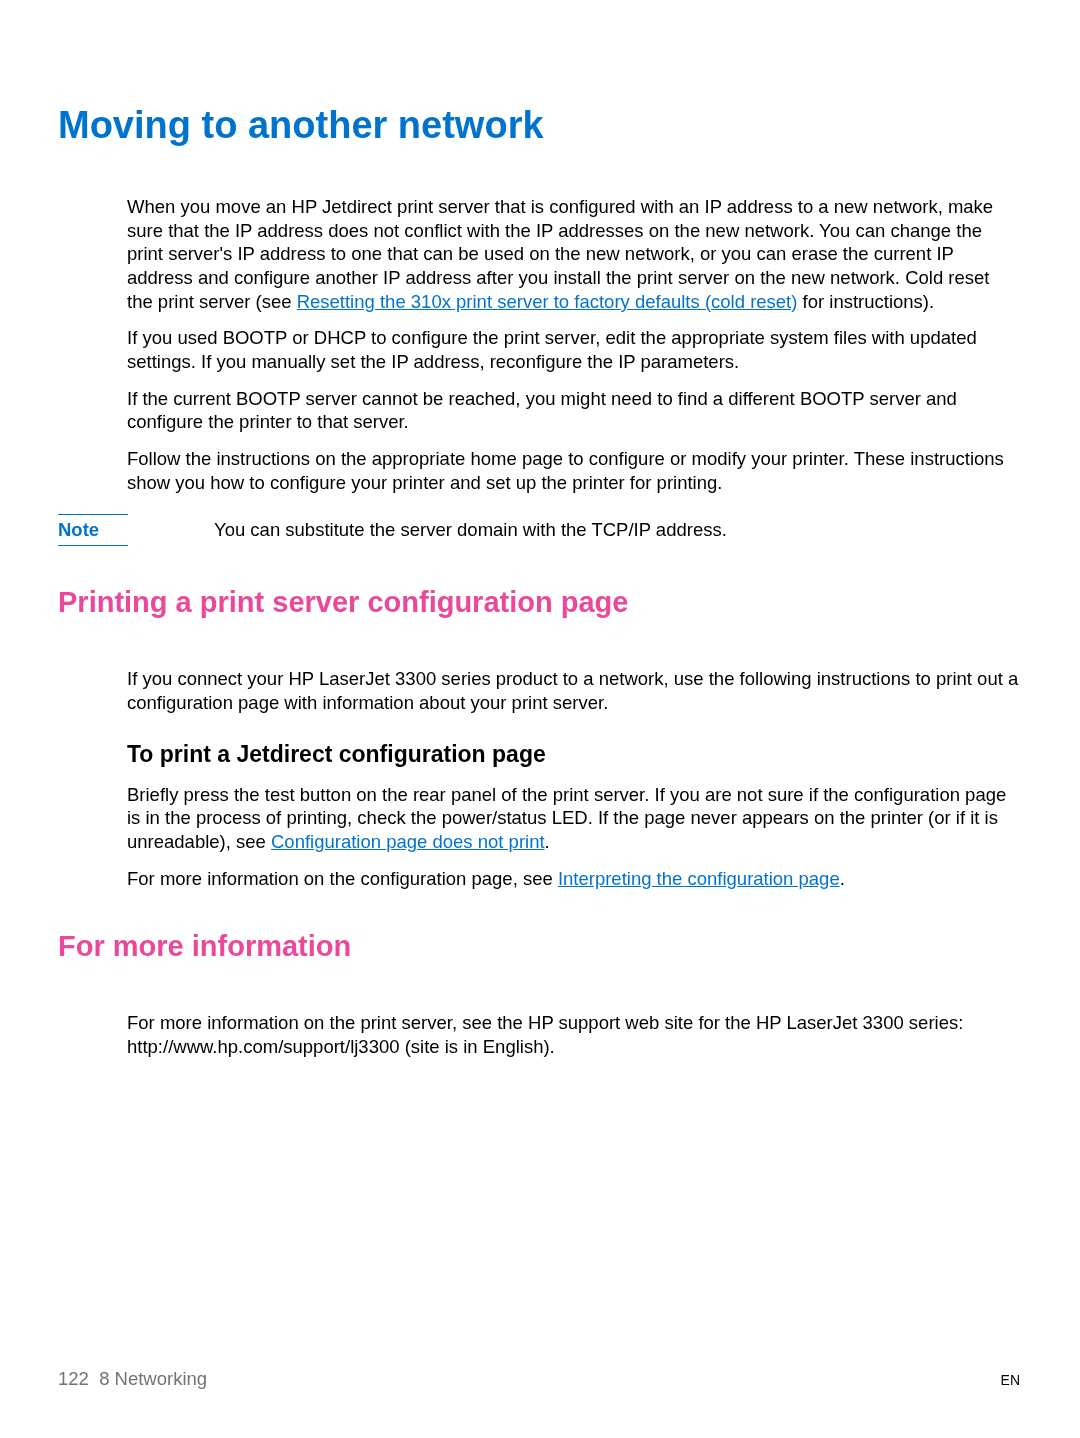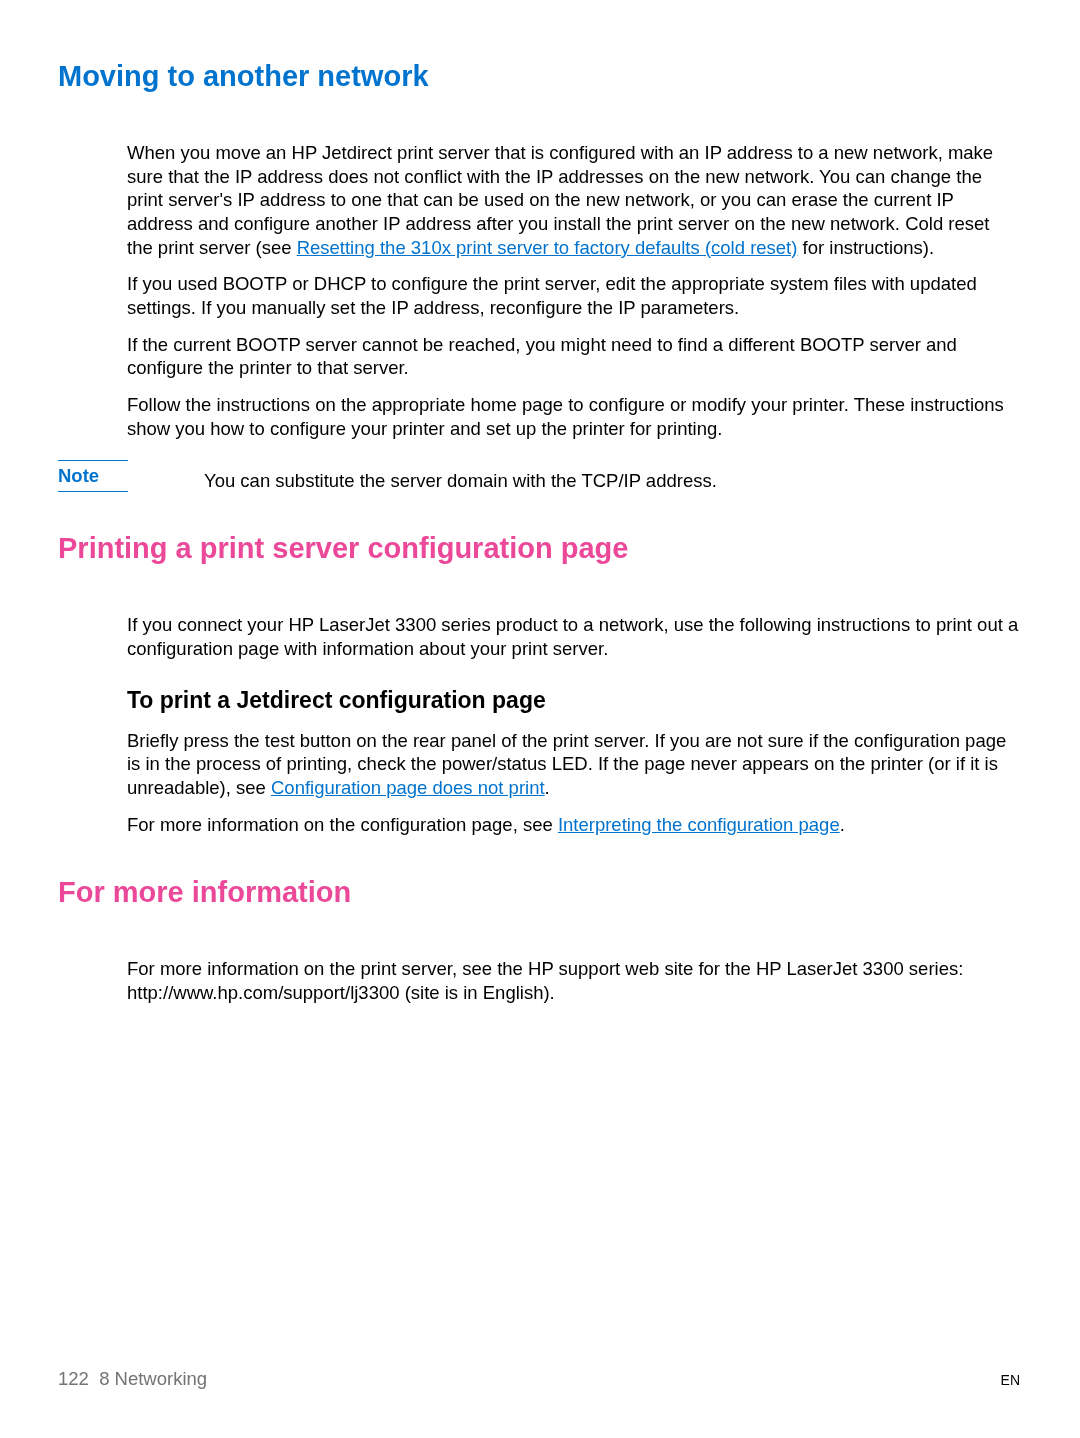--- a/index.html
+++ b/index.html
@@ -13,42 +13,44 @@
       background: #ffffff;
       font-family: Arial, Helvetica, sans-serif;
       position: relative;
       padding: 60px 60px 50px 58px;
     }
     .content {
       width: 100%;
     }
     h1 {
       color: #0073cf;
-      font-size: 29px;
+      font-size: 38px;
       font-weight: bold;
       margin-bottom: 48px;
+      margin-top: 44px;
     }
     .body-text {
       margin-left: 69px;
     }
     p {
       color: #000000;
       font-size: 18.5px;
       line-height: 1.28;
       margin-bottom: 13px;
     }
     .link {
       color: #0073cf;
       text-decoration: underline;
     }
     .note-row {
       display: flex;
-      align-items: flex-end;
+      align-items: flex-start;
       margin-top: 20px;
       margin-bottom: 34px;
+      gap: 10px;
     }
     .note-label-col {
       width: 146px;
       flex-shrink: 0;
     }
     .note-label {
       color: #0073cf;
       font-size: 18.5px;
       font-weight: bold;
       display: inline-block;

